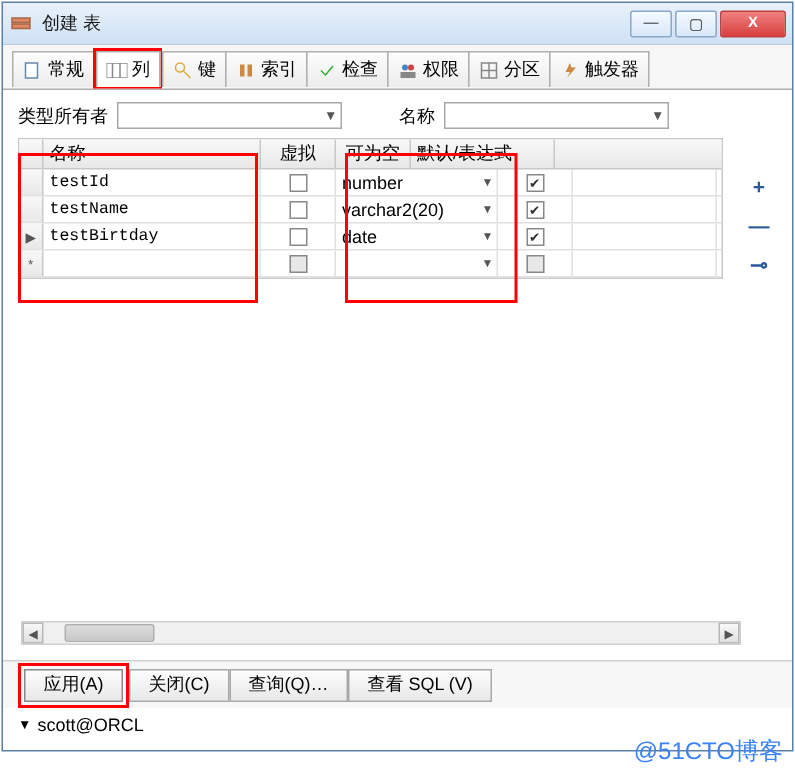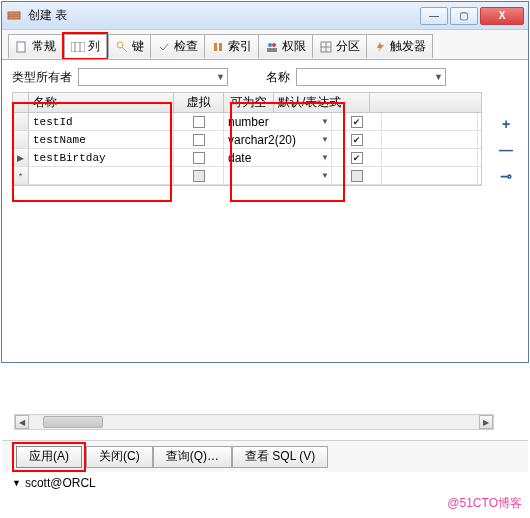--- a/index.html
+++ b/index.html
@@ -1,17 +1,17 @@
 <!DOCTYPE html>
 <html><head>
 <meta charset="utf-8">
 <style>
 *{box-sizing:border-box;margin:0;padding:0;font-family:"Microsoft YaHei","SimSun",Arial,sans-serif;font-size:12px}
 body{background:#fff;width:530px;height:518px;overflow:hidden;position:relative}
-.window{width:528px;height:362px;border:1px solid #5a7fa8;background:#fff;margin:1px}
+.window{width:528px;height:500px;border:1px solid #5a7fa8;background:#fff;margin:1px}
 .titlebar{height:28px;background:linear-gradient(#e8f1fb,#cfe1f5);display:flex;align-items:center;padding:0 4px;border-bottom:1px solid #b8cde2}
 .titlebar .ticon{width:16px;height:16px;margin-right:6px;display:flex;align-items:center;justify-content:center}
 .titlebar .title{flex:1;color:#1a1a1a}
 .winbtns{display:flex;gap:2px}
 .winbtn{width:28px;height:18px;border:1px solid #8aa8c8;border-radius:2px;background:linear-gradient(#f5faff,#d8e8f8);display:flex;align-items:center;justify-content:center;font-size:10px;color:#333}
 .winbtn.close{width:44px;background:linear-gradient(#f08080,#d84040);border-color:#c04040;color:#fff;font-weight:bold}
 .tabs{height:30px;display:flex;padding:4px 6px 0 6px;background:#f7f7f7;border-bottom:1px solid #b0b0b0;gap:0}
 .tab{height:24px;padding:0 6px;display:flex;align-items:center;border:1px solid #b0b0b0;border-bottom:none;background:linear-gradient(#fdfdfd,#ececec);margin-right:-1px;white-space:nowrap}
 .tab.active{background:#fff;z-index:2}
 .tab .ticon{width:14px;height:14px;margin-right:3px;display:inline-flex;align-items:center;justify-content:center}
@@ -40,21 +40,21 @@
 .sidebtn{width:16px;height:16px;color:#2a5a9a;font-weight:bold;font-size:14px;display:flex;align-items:center;justify-content:center;cursor:pointer}
 .hscroll{position:absolute;left:12px;bottom:10px;height:16px;width:480px;background:#f0f0f0;border:1px solid #d0d0d0;display:flex;align-items:center}
 .hscroll .thumb{width:60px;height:12px;background:linear-gradient(#dcdcdc,#c8c8c8);border:1px solid #b0b0b0;border-radius:2px;margin-left:14px}
 .hscroll .arrbtn{width:14px;height:14px;background:linear-gradient(#f8f8f8,#e0e0e0);border:1px solid #b8b8b8;display:flex;align-items:center;justify-content:center;font-size:8px;color:#555}
 .footer{height:32px;border-top:1px solid #d0d0d0;display:flex;align-items:center;padding:0 10px;background:#f7f7f7}
 .btn{height:22px;padding:0 12px;border:1px solid #a8a8a8;background:linear-gradient(#fdfdfd,#e8e8e8);display:flex;align-items:center;cursor:pointer}
 .btn:first-child{border:1px solid #888}
 .redbtn{border:2px solid red;padding:2px;display:inline-block}
 .status{height:22px;padding:2px 10px;display:flex;align-items:center;gap:4px}
 .status .arr{font-size:9px}
-.watermark{position:absolute;right:8px;bottom:6px;color:#ec4899;font-size:12px}
+.watermark{position:absolute;right:8px;bottom:6px;color:#3b82f6;font-size:16px}
 </style>
 </head>
 <body>
 
 <div class="window">
 
   <div class="titlebar">
     <span class="ticon">
       <svg width="16" height="16">
           <rect x="2" y="4" width="12" height="3" fill="#d86" stroke="#a64"></rect>
@@ -95,33 +95,33 @@
           <svg width="12" height="12">
             <circle cx="4" cy="4" r="3" fill="none" stroke="#da4"></circle>
             <line x1="6" y1="6" x2="11" y2="11" stroke="#da4"></line>
           </svg>
         </span>
         <span>键</span>
       </div>
     <div class="tab">
         <span class="ticon">
           <svg width="12" height="12">
-            <path d="M2 6 L5 9 L10 3" fill="none" stroke="#3a3"></path>
-          </svg>
-        </span>
-        <span>检查</span>
-      </div>
-    <div class="tab">
-        <span class="ticon">
-          <svg width="12" height="12">
             <rect x="2" y="2" width="3" height="8" fill="#c84"></rect>
             <rect x="7" y="2" width="3" height="8" fill="#c84"></rect>
           </svg>
         </span>
         <span>索引</span>
+      </div>
+    <div class="tab">
+        <span class="ticon">
+          <svg width="12" height="12">
+            <path d="M2 6 L5 9 L10 3" fill="none" stroke="#3a3"></path>
+          </svg>
+        </span>
+        <span>检查</span>
       </div>
     <div class="tab">
         <span class="ticon">
           <svg width="12" height="12">
             <circle cx="4" cy="4" r="2" fill="#48c"></circle>
             <circle cx="8" cy="4" r="2" fill="#c44"></circle>
             <rect x="1" y="7" width="10" height="4" fill="#888"></rect>
           </svg>
         </span>
         <span>权限</span>

